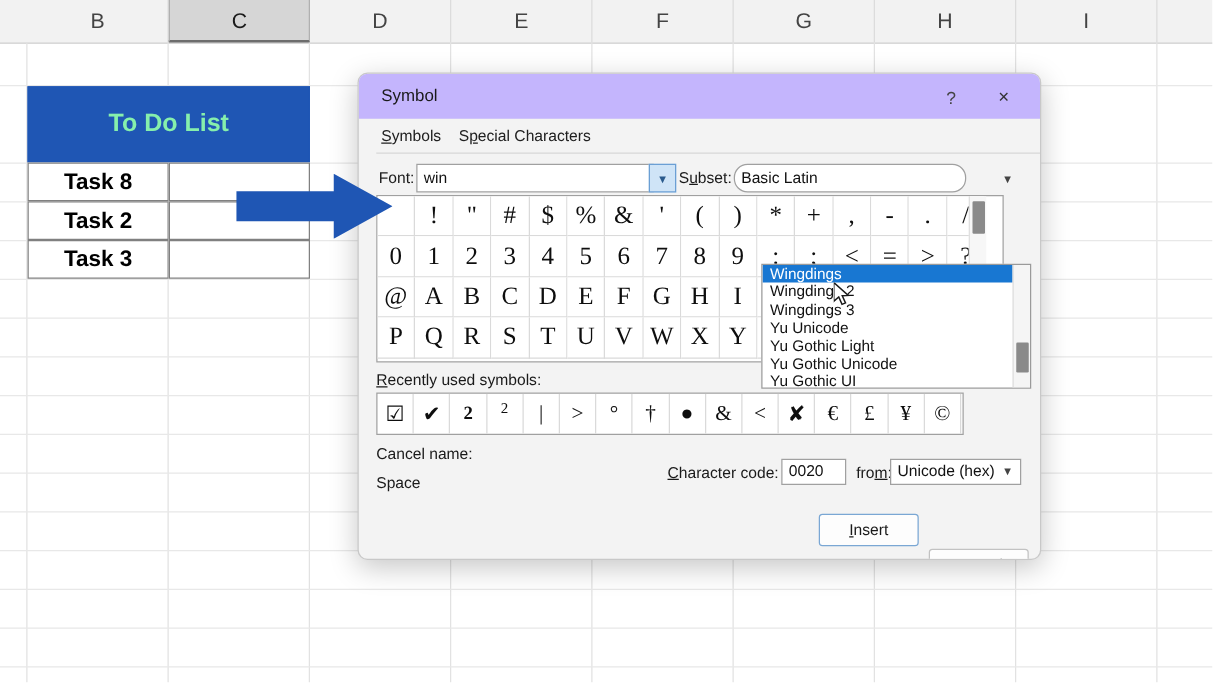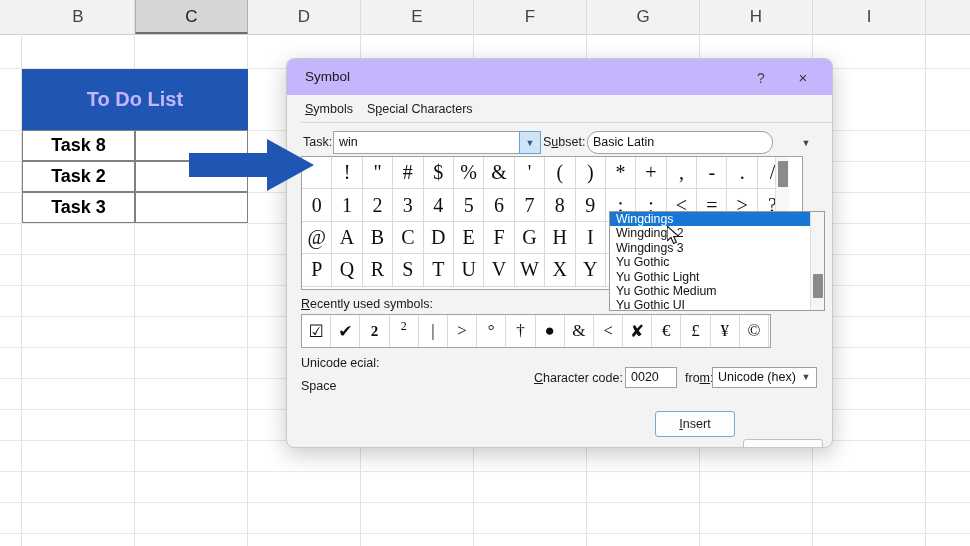--- a/index.html
+++ b/index.html
@@ -64,21 +64,21 @@
     height: 1px;
     background: #e8e8e8;
   }
 
   
   .todo-title {
     position: absolute;
     left: 22px; top: 69px;
     width: 226px; height: 61px;
     background: #1f56b4;
-    color: #c4b5fd;
+    color: #86efac;
     font-weight: bold;
     font-size: 20px;
     display: flex;
     align-items: center;
     justify-content: center;
     border: 1px solid #1f56b4;
     box-sizing: border-box;
   }
   .task-cell {
     position: absolute;
@@ -423,21 +423,21 @@
     <div class="help-btn">?</div>
     <div class="close-btn">×</div>
   </div>
 
   <div class="tabstrip">
     <div class="tab" style="left:18px"><u>S</u><span>ymbols</span></div>
     <div class="tab" style="left:80px">S<u>p</u><span>ecial Characters</span></div>
   </div>
   <div class="tab-underline"></div>
 
-  <div class="lbl" style="left:16px; top:76px">Task:</div>
+  <div class="lbl" style="left:16px; top:76px">Font:</div>
   <div class="textbox" style="left:46px; top:72px; width:190px; height:23px;">win</div>
   <div class="combo-arrow pressed" style="left:232px; top:72px; height:23px;">▼</div>
 
   <div class="lbl" style="left:256px; top:76px">S<u>u</u><span>bset:</span></div>
   <div class="textbox" style="left:300px; top:72px; width:186px; height:23px;border-radius:11px;">Basic Latin</div>
   <div class="combo-arrow" style="left:508px; top:73px; height:21px;">▼</div>
 
   <div id="chargrid-wrap">
       <div class="char-row">
         <div class="char-cell"> </div>
@@ -529,43 +529,43 @@
       <div class="recent-cell ">●</div>
       <div class="recent-cell ">&amp;</div>
       <div class="recent-cell ">&lt;</div>
       <div class="recent-cell ">✘</div>
       <div class="recent-cell ">€</div>
       <div class="recent-cell ">£</div>
       <div class="recent-cell ">¥</div>
       <div class="recent-cell ">©</div>
     </div>
 
-  <div class="lbl" style="left:14px; top:297px">Unicode ecial:</div>
+  <div class="lbl" style="left:14px; top:297px">Cancel name:</div>
   <div class="lbl" style="left:14px; top:320px">Space</div>
 
   <div class="lbl" style="left:247px; top:312px"><u>C</u><span>haracter code:</span></div>
   <div class="textbox" style="left:338px; top:308px; width:52px; height:21px; line-height:19px;">0020</div>
   <div class="lbl" style="left:398px; top:312px">fro<u>m</u><span>:</span></div>
   <div class="textbox" style="left:425px; top:308px; width:105px; height:21px; line-height:19px;">Unicode (hex)</div>
   <div class="combo-arrow" style="left:508px; top:309px; height:19px; line-height:19px;">▼</div>
 
   <div class="btn primary" style="left:368px; top:352px; width:80px;">
       <u>I</u>
       <span>nsert</span>
     </div>
   <div class="btn" style="left:456px; top:352px; width:80px;margin-top:28px;">Cancel</div>
 
   <div id="font-list">
     <div id="font-list-options">
         <div class="font-opt sel">Wingdings</div>
         <div class="font-opt">Wingdings 2</div>
         <div class="font-opt">Wingdings 3</div>
-        <div class="font-opt">Yu Gothic</div>
+        <div class="font-opt">Yu Unicode</div>
         <div class="font-opt">Yu Gothic Light</div>
-        <div class="font-opt">Yu Gothic Medium</div>
+        <div class="font-opt">Yu Gothic Unicode</div>
         <div class="font-opt">Yu Gothic UI</div>
       </div>
     <div id="font-list-scroll">
       <div id="font-list-thumb"></div>
     </div>
     <svg id="cursor" width="16" height="22" viewBox="0 0 16 22">
       <polygon points="0,0 0,15 4,11.5 6.6,17.5 9.4,16.3 6.8,10.6 11.6,10.3" fill="#ffffff" stroke="#1a1a1a" stroke-width="1.2"></polygon>
     </svg>
   </div>
 </div>

